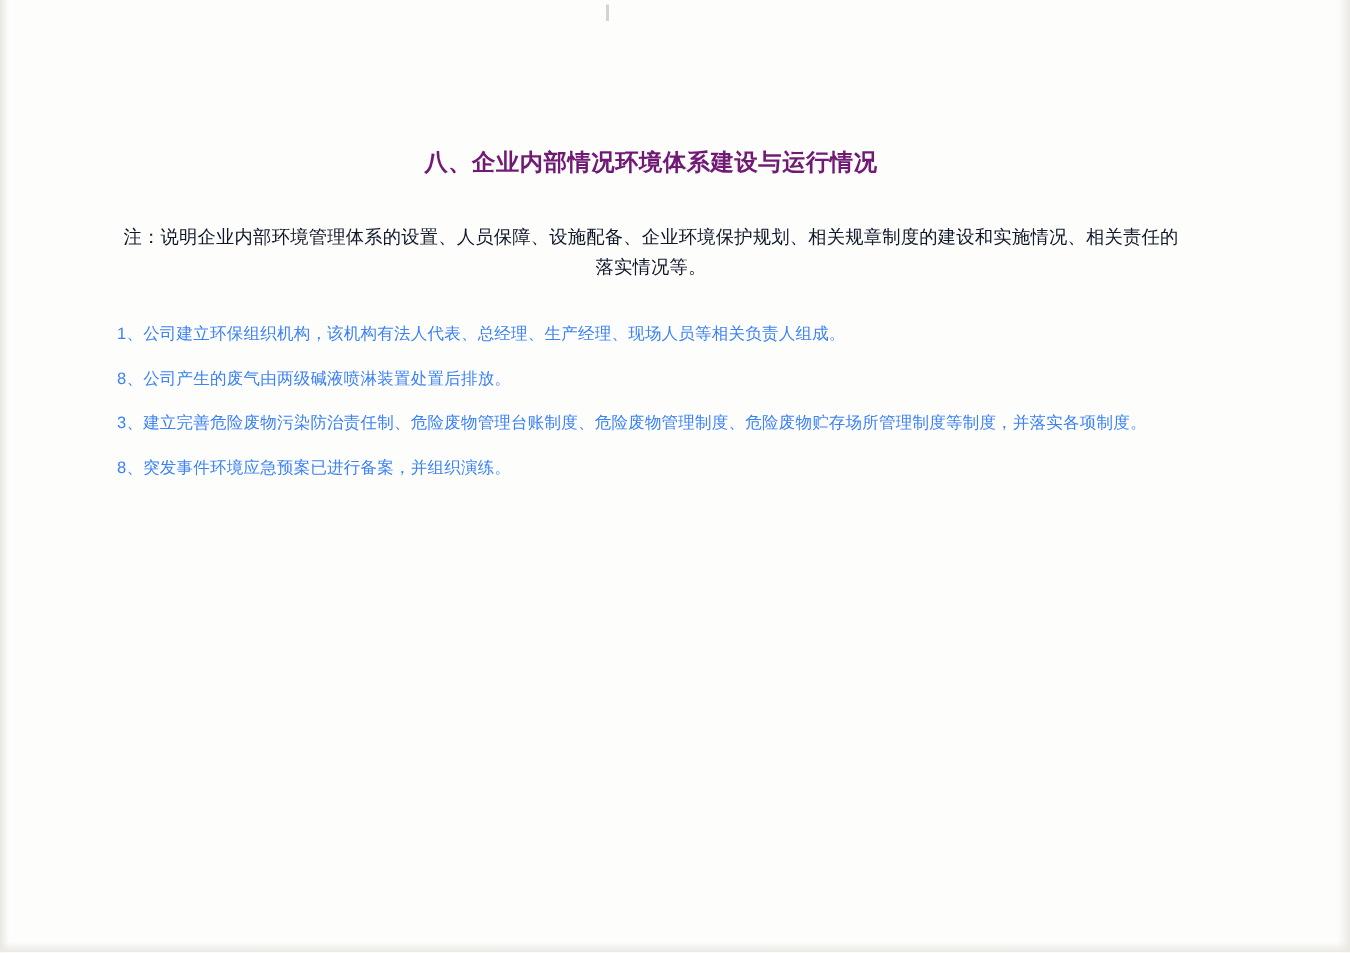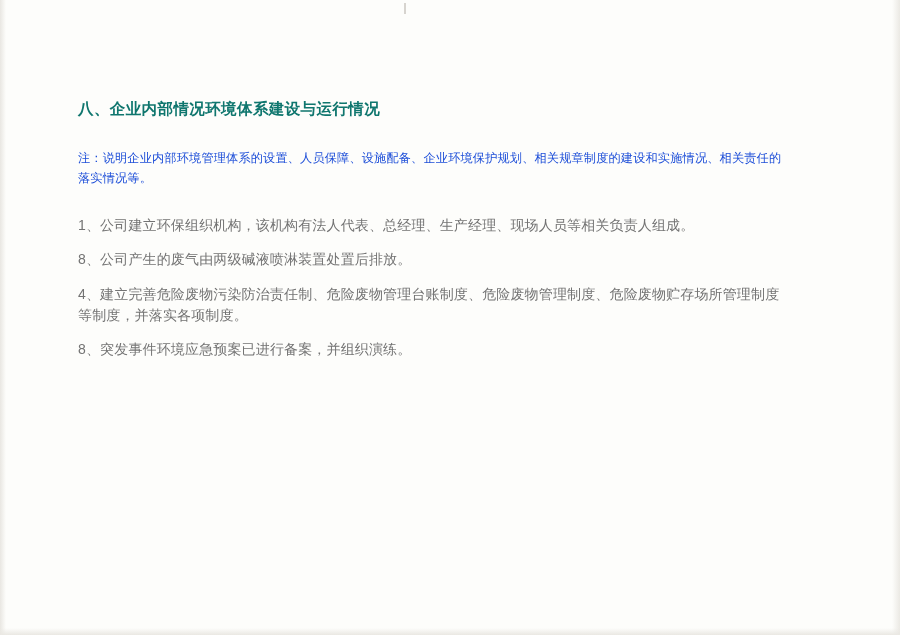--- a/index.html
+++ b/index.html
@@ -50,43 +50,45 @@
   }
   .content {
     position: absolute;
     left: 78px;
     top: 98px;
     width: 712px;
   }
   .doc-title {
     font-size: 15.5px;
     font-weight: bold;
-    color: #0f766e;
+    color: #701a75;
     letter-spacing: 0.4px;
     margin: 0 0 28px 0;
     line-height: 1.4;
+    text-align: center;
   }
   .note {
     font-size: 12.2px;
-    color: #1d4ed8;
+    color: #0f172a;
     line-height: 1.7;
     margin: 0 0 26px 0;
     letter-spacing: 0.15px;
+    text-align: center;
   }
   .note-label {
     font-size: 12.2px;
   }
   .items {
     margin: 0;
     padding: 0;
     list-style: none;
   }
   .item {
-    font-size: 14px;
-    color: #737373;
+    font-size: 11px;
+    color: #3b82f6;
     line-height: 1.55;
     margin-bottom: 12.5px;
     letter-spacing: 0.15px;
   }
 </style>
 </head>
 <body>
 
 <div class="page">
 
@@ -97,18 +99,18 @@
 
   <div class="content">
 
     <h1 class="doc-title">八、企业内部情况环境体系建设与运行情况</h1>
 
     <p class="note"><span class="note-label">注：</span><span>说明企业内部环境管理体系的设置、人员保障、设施配备、企业环境保护规划、相关规章制度的建设和实施情况、相关责任的落实情况等。</span></p>
 
     <ul class="items">
       <li class="item">1、公司建立环保组织机构，该机构有法人代表、总经理、生产经理、现场人员等相关负责人组成。</li>
       <li class="item">8、公司产生的废气由两级碱液喷淋装置处置后排放。</li>
-      <li class="item">4、建立完善危险废物污染防治责任制、危险废物管理台账制度、危险废物管理制度、危险废物贮存场所管理制度等制度，并落实各项制度。</li>
+      <li class="item">3、建立完善危险废物污染防治责任制、危险废物管理台账制度、危险废物管理制度、危险废物贮存场所管理制度等制度，并落实各项制度。</li>
       <li class="item">8、突发事件环境应急预案已进行备案，并组织演练。</li>
     </ul>
 
   </div>
 </div>
 
 </body></html>

